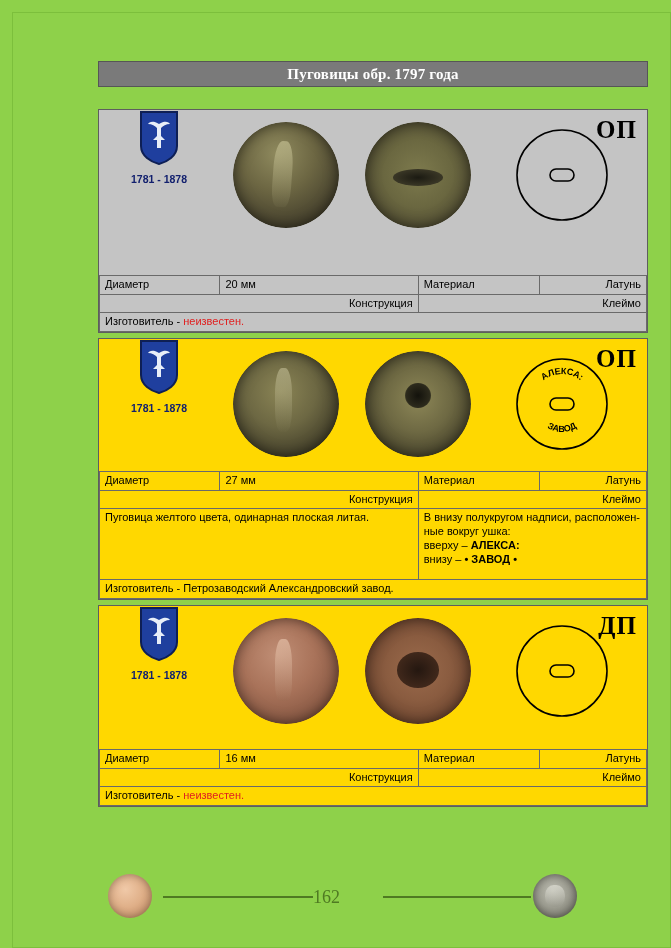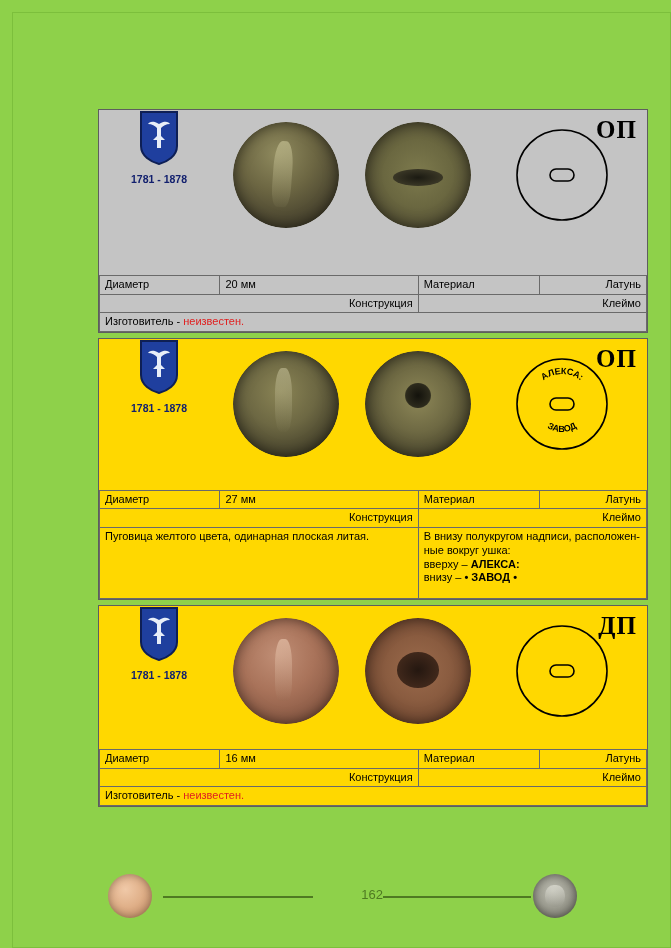--- a/index.html
+++ b/index.html
@@ -275,32 +275,33 @@
     height: 2px;
     background: #4f7a22;
   }
   .footer-line-left { left: 150px; width: 150px; }
   .footer-line-right { left: 370px; width: 148px; }
   .footer-page {
     position: absolute;
     left: 300px;
     top: 19px;
     width: 70px;
-    text-align: right;
-    font-size: 13px;
+    text-align: left;
+    font-size: 18px;
     color: #4f7a22;
-    font-family: Liberation Sans, sans-serif;
+    font-family: Liberation Serif, serif;
   }
 </style>
 </head>
 <body>
 
 <div class="page">
   <div class="page-inner">
 
+    <div class="title-bar">Пуговицы обр. 1797 года</div>
 
     <div class="card gray card-1" id="card-1">
       <div class="card-top">
 
         <div class="crest-block">
           <div class="crest">
             <svg width="40" height="56" viewBox="0 0 40 56">
               <path d="M2 2 H38 V36 C38 46 28 52 20 54 C12 52 2 46 2 36 Z" fill="#1f3f9e" stroke="#0e1f55" stroke-width="2"></path>
               <path d="M20 14 C14 10 10 12 9 14 C13 14 16 16 18 18 L18 26 L14 30 L18 30 L18 38 L22 38 L22 30 L26 30 L22 26 L22 18 C24 16 27 14 31 14 C30 12 26 10 20 14 Z" fill="#e8eef8"></path>
             </svg>
@@ -402,20 +403,25 @@
             <div>В внизу полукругом надписи, расположен-</div>
             <div>ные вокруг ушка:</div>
             <div>
               <span>вверху – </span><span class="bold">АЛЕКСА:</span>
             </div>
             <div>
               <span>внизу – </span><span class="bold">• ЗАВОД •</span>
             </div>
           </td>
         </tr>
+        <tr>
+          <td colspan="4">
+            <span>Изготовитель - </span><span>Петрозаводский Александровский завод.</span>
+          </td>
+        </tr>
       </tbody>
         </table>
     </div>
 
     <div class="card yellow card-3" id="card-3">
       <div class="card-top">
 
         <div class="crest-block">
           <div class="crest">
             <svg width="40" height="56" viewBox="0 0 40 56">

